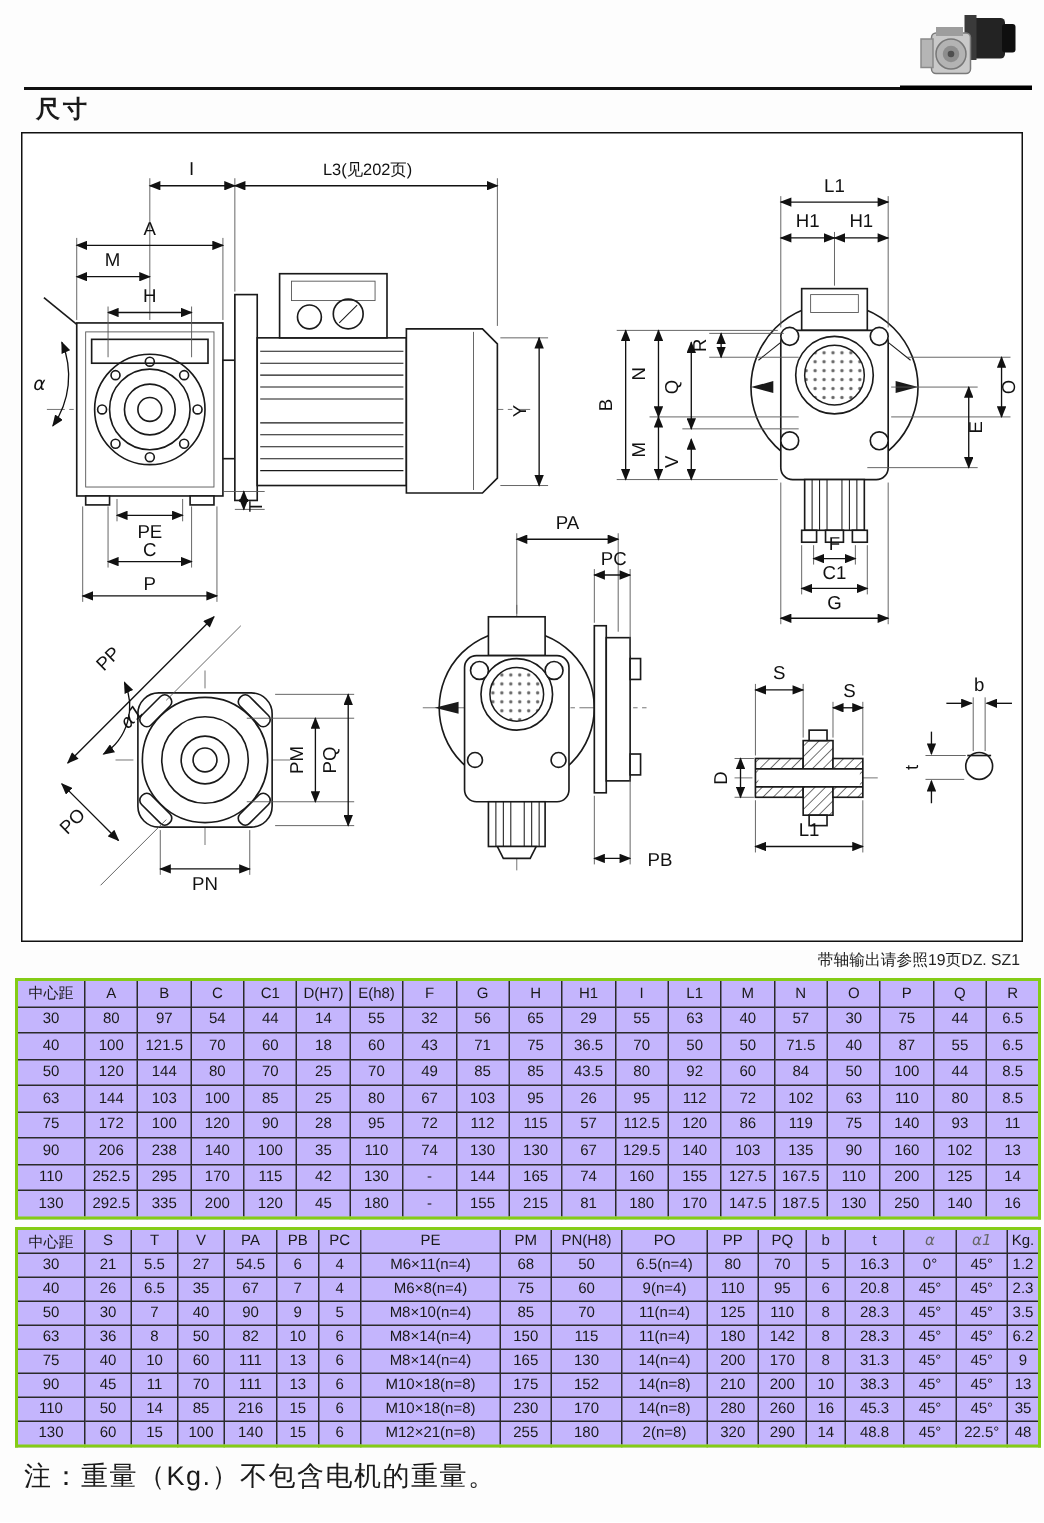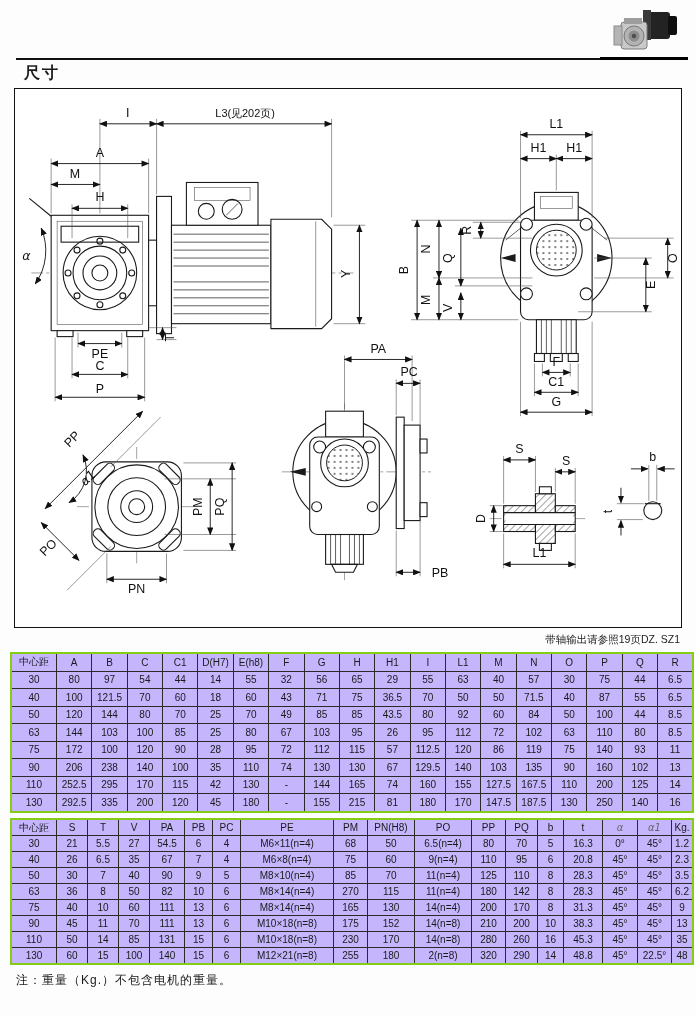--- a/index.html
+++ b/index.html
@@ -23,21 +23,21 @@
   #table2 th:nth-child(1){width:44px}#table2 th:nth-child(2){width:30px}
   #table2 th:nth-child(3){width:30px}#table2 th:nth-child(4){width:30px}
   #table2 th:nth-child(5){width:34px}#table2 th:nth-child(6){width:27px}
   #table2 th:nth-child(7){width:27px}#table2 th:nth-child(8){width:92px}
   #table2 th:nth-child(9){width:33px}#table2 th:nth-child(10){width:46px}
   #table2 th:nth-child(11){width:56px}#table2 th:nth-child(12){width:33px}
   #table2 th:nth-child(13){width:31px}#table2 th:nth-child(14){width:25px}
   #table2 th:nth-child(15){width:38px}#table2 th:nth-child(16){width:34px}
   #table2 th:nth-child(17){width:33px}
   .greek{font-style:italic;color:#666;font-family:"DejaVu Sans",sans-serif;}
-  .footnote{position:absolute;left:16px;top:972px;font-size:12px;letter-spacing:1px;text-align:right;}
+  .footnote{position:absolute;left:16px;top:972px;font-size:18px;letter-spacing:1px;text-align:right;}
   
   .ol{fill:none;stroke:#1a1a1a;stroke-width:1.1;}
   .olf{fill:#fff;stroke:#1a1a1a;stroke-width:1.1;}
   .thin{stroke:#555;stroke-width:0.6;fill:none;}
   .fin{stroke:#1a1a1a;stroke-width:0.7;}
   .dim{stroke:#111;stroke-width:0.9;fill:none;marker-start:url(#ah);marker-end:url(#ah);}
   .dime{stroke:#111;stroke-width:0.9;fill:none;marker-end:url(#ah);}
   .cl{stroke:#666;stroke-width:0.6;stroke-dasharray:12 3 3 3;fill:none;}
   text.dl{font:12.5px "Liberation Sans",sans-serif;fill:#111;text-anchor:middle;}
   text.dls{font:11px "Liberation Sans",sans-serif;fill:#111;text-anchor:middle;}
@@ -649,21 +649,21 @@
         </tr>
         <tr>
           <td>63</td>
           <td>36</td>
           <td>8</td>
           <td>50</td>
           <td>82</td>
           <td>10</td>
           <td>6</td>
           <td>M8×14(n=4)</td>
-          <td>270</td>
+          <td>150</td>
           <td>115</td>
           <td>11(n=4)</td>
           <td>180</td>
           <td>142</td>
           <td>8</td>
           <td>28.3</td>
           <td>45°</td>
           <td>45°</td>
           <td>6.2</td>
         </tr>
@@ -705,21 +705,21 @@
           <td>38.3</td>
           <td>45°</td>
           <td>45°</td>
           <td>13</td>
         </tr>
         <tr>
           <td>110</td>
           <td>50</td>
           <td>14</td>
           <td>85</td>
-          <td>131</td>
+          <td>216</td>
           <td>15</td>
           <td>6</td>
           <td>M10×18(n=8)</td>
           <td>230</td>
           <td>170</td>
           <td>14(n=8)</td>
           <td>280</td>
           <td>260</td>
           <td>16</td>
           <td>45.3</td>

